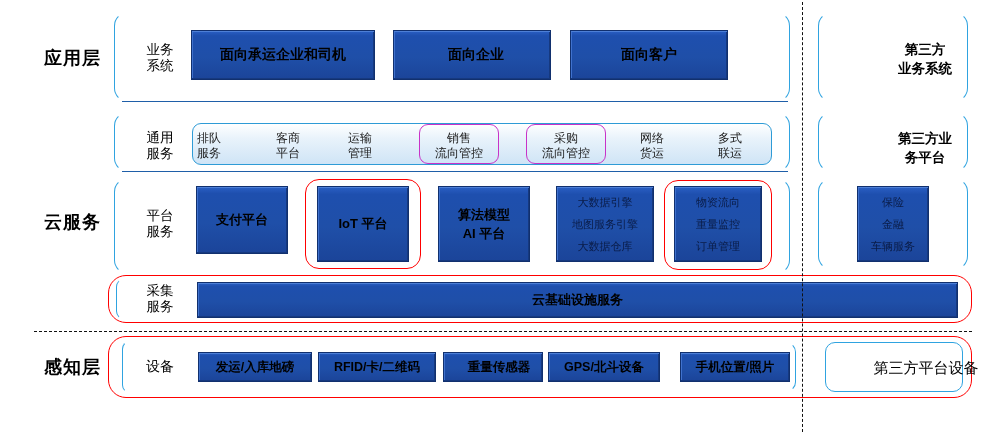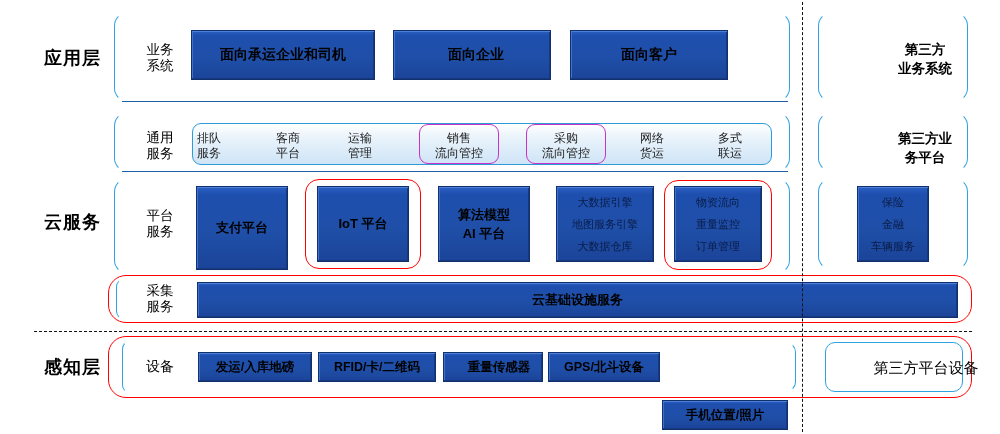--- a/index.html
+++ b/index.html
@@ -214,21 +214,21 @@
     <div>务平台</div>
   </div>
 
   <div class="bracket lr" style="left:114px;top:178px;width:676px;height:96px;"></div>
 
   <div class="row-label" style="left:136px;top:208px;width:48px;">
     <div>平台</div>
     <div>服务</div>
   </div>
 
-  <div class="bluebox" style="left:196px;top:186px;width:92px;height:84px;font-size:13px;">
+  <div class="bluebox" style="left:196px;top:186px;width:92px;height:68px;font-size:13px;">
     <span class="txt">支付平台</span>
   </div>
 
   <div class="bluebox" style="left:317px;top:186px;width:92px;height:76px;font-size:13px;">
     <span class="txt">IoT 平台</span>
   </div>
   <div class="redbox" style="left:305px;top:179px;width:116px;height:90px;"></div>
 
   <div class="bluebox" style="left:438px;top:186px;width:92px;height:76px;font-size:13px;">
     <span class="txt line">算法模型</span>
@@ -281,21 +281,21 @@
   </div>
   <div class="bluebox" style="left:318px;top:352px;width:118px;height:30px;font-size:12.5px;">
     <span class="txt">RFID/卡/二维码</span>
   </div>
   <div class="bluebox" style="left:443px;top:352px;width:100px;height:30px;font-size:12.5px;padding-left:12px;">
     <span class="txt">重量传感器</span>
   </div>
   <div class="bluebox" style="left:548px;top:352px;width:112px;height:30px;font-size:12.5px;">
     <span class="txt">GPS/北斗设备</span>
   </div>
-  <div class="bluebox" style="left:662px;top:352px;width:126px;height:30px;font-size:12.5px;margin-top:48px;">
+  <div class="bluebox" style="left:680px;top:352px;width:110px;height:30px;font-size:12.5px;">
     <span class="txt">手机位置/照片</span>
   </div>
 
   <div class="bracket lr" style="left:776px;top:342px;width:20px;height:50px;border-left-color:transparent;"></div>
 
   <div class="bracket" style="left:825px;top:342px;width:138px;height:50px;border-radius:10px;">
   </div>
   <div class="tp-text plain" style="left:825px;top:358px;width:138px;">第三方平台设备</div>
 
   <div class="dash-v" style="left:802px;top:2px;height:430px;"></div>

